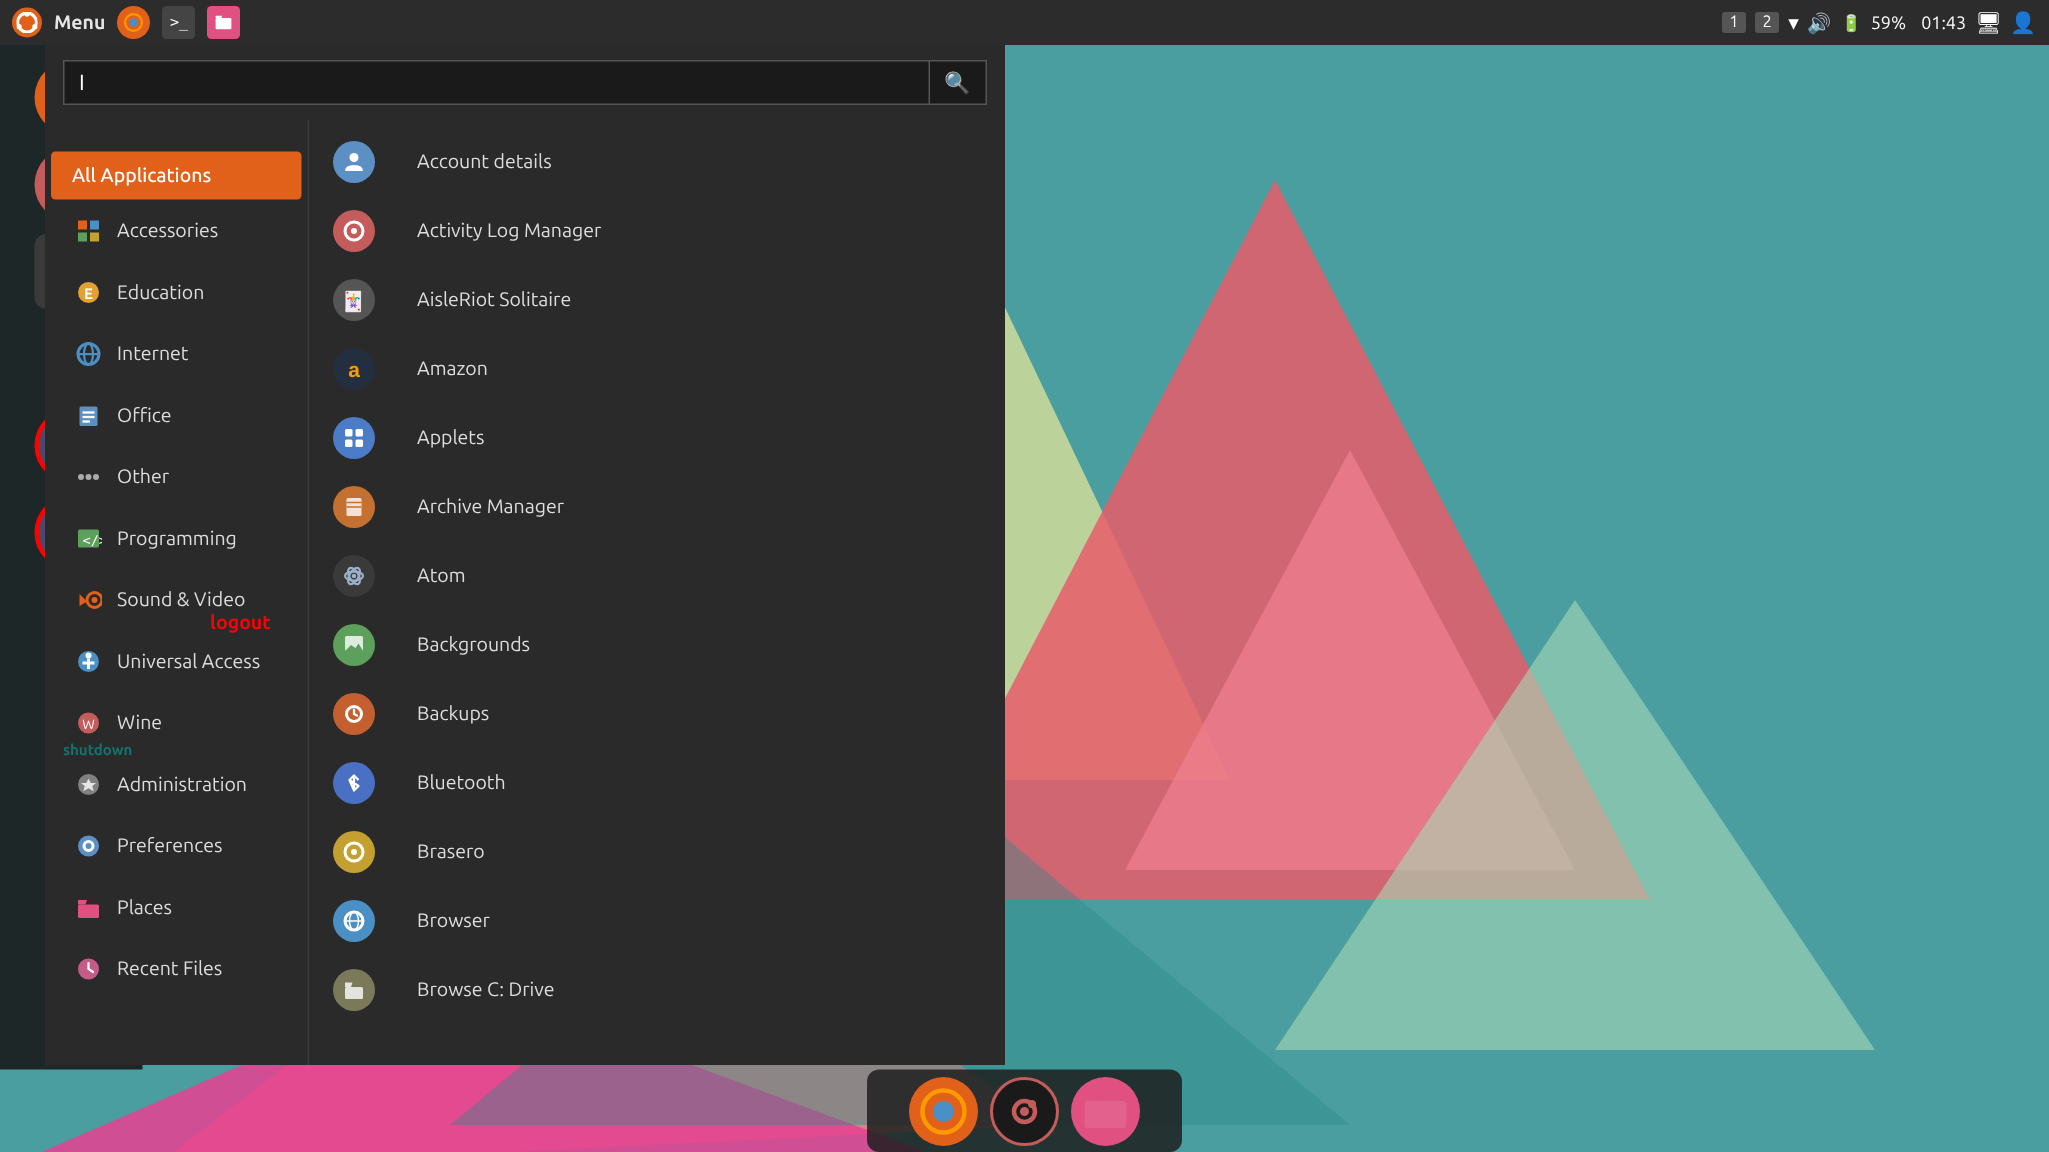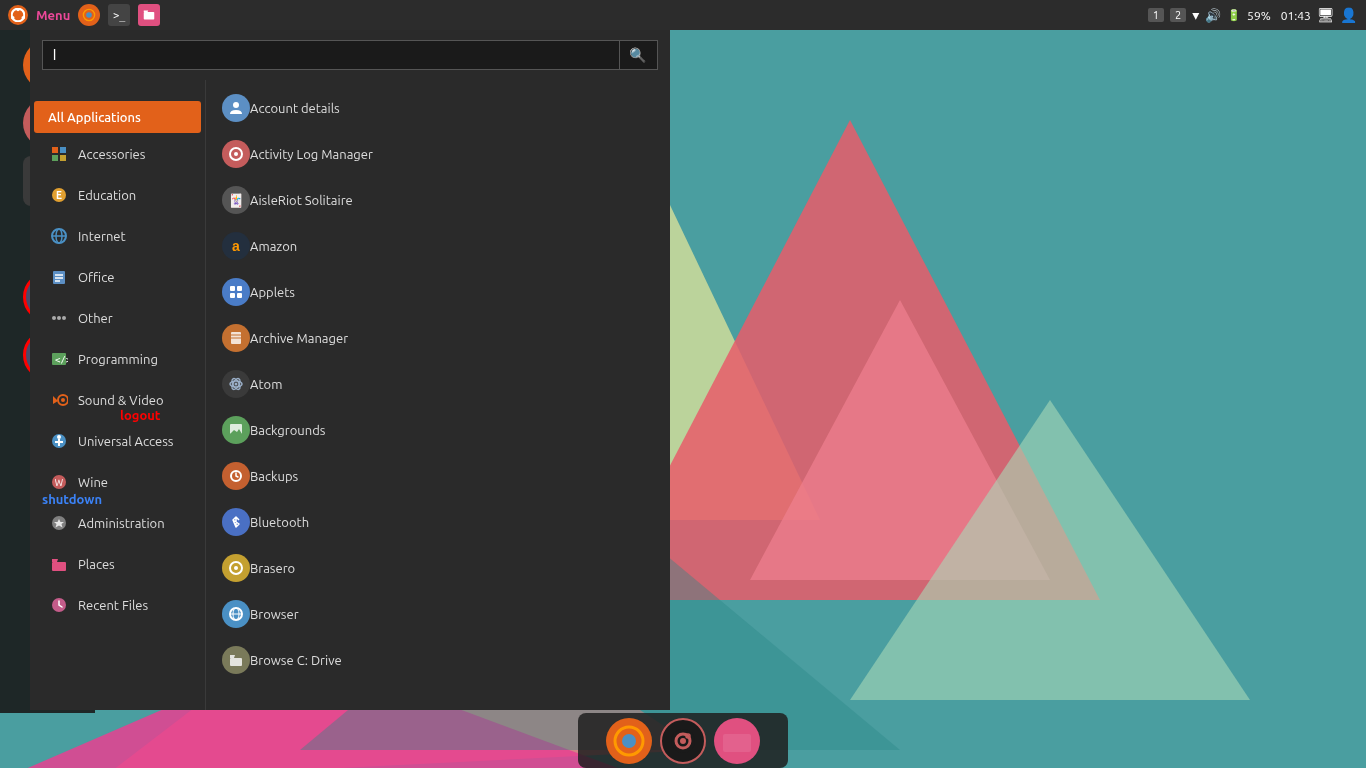--- a/index.html
+++ b/index.html
@@ -224,21 +224,21 @@
       border-left: 1px solid #3a3a3a;
     }
 
     #apps-list::-webkit-scrollbar { width: 6px; }
     #apps-list::-webkit-scrollbar-track { background: #1a1a1a; }
     #apps-list::-webkit-scrollbar-thumb { background: #555; }
 
     .app-item {
       display: flex;
       align-items: center;
-      gap: 0;
+      gap: 28px;
       padding: 9px 16px;
       cursor: pointer;
       color: #ddd;
       font-size: 13px;
     }
 
     .app-icon-circle {
       width: 28px;
       height: 28px;
       border-radius: 50%;
@@ -294,21 +294,21 @@
   <div id="panel-menu">
 
     <div class="panel-app-icon" style="background:#e2611a; width:20px; height:20px;">
       <svg width="14" height="14" viewBox="0 0 20 20">
         <circle cx="10" cy="10" r="9" fill="none" stroke="white" stroke-width="3"></circle>
         <circle cx="10" cy="2" r="2.5" fill="white"></circle>
         <circle cx="17.5" cy="14" r="2.5" fill="white"></circle>
         <circle cx="2.5" cy="14" r="2.5" fill="white"></circle>
       </svg>
     </div>
-    <span id="panel-menu-label" style="color:#ec4899; font-weight:bold; font-size:13px; cursor:pointer;">Menu</span>
+    <span id="panel-menu-label" style="color:#e5e5e5; font-weight:bold; font-size:13px; cursor:pointer;">Menu</span>
 
     <div class="panel-app-icon" style="background:#e2611a;">
       <svg width="14" height="14" viewBox="0 0 20 20">
         <circle cx="10" cy="10" r="8" fill="#e2611a" stroke="#f90" stroke-width="2"></circle>
         <circle cx="10" cy="10" r="4" fill="#4a90c4"></circle>
       </svg>
     </div>
 
     <div class="panel-app-icon" style="background:#444; border-radius:3px;">
       <span style="color:white; font-size:10px; font-family:monospace;">&gt;_</span>
@@ -380,25 +380,25 @@
   <div class="dock-icon circled" style="background:#4a4a6a; border: 3px solid red;">
     <svg width="28" height="28" viewBox="0 0 28 28">
       <rect x="4" y="5" width="20" height="14" rx="2" fill="#aaa"></rect>
       <rect x="11" y="19" width="6" height="4" fill="#aaa"></rect>
       <rect x="8" y="23" width="12" height="2" fill="#aaa"></rect>
     </svg>
   </div>
 </div>
 
 <div class="annotation-text" style="left: 120px; top: 408px;">
-  <span style="color: red; font-size: 13px; font-weight: bold;">logout</span>
+  <span style="color: red; font-size: 13px; font-weight: bold; margin-left: 20px;">logout</span>
 </div>
 
 <div class="annotation-text" style="left: 42px; top: 492px;">
-  <span style="color: #3b82f6; font-size: 13px; font-weight: bold;">shutdown</span>
+  <span style="color: #0f766e; font-size: 10px; font-weight: bold;">shutdown</span>
 </div>
 
 <div id="app-menu">
 
   <div id="search-bar">
     <input id="search-input" type="text" style="flex: 1 1 0%; background: rgb(26, 26, 26); border: 1px solid rgb(85, 85, 85); color: white; padding: 6px 10px; font-size: 14px; outline: none;" value="l">
     <button id="search-btn" style="background:#1a1a1a; border:1px solid #555; border-left:none; color:white; padding:6px 10px; cursor:pointer; font-size:14px;">🔍</button>
   </div>
 
   <div id="menu-content">
@@ -513,20 +513,29 @@
       <div class="category-item">
         <div class="cat-icon">
           <svg width="18" height="18" viewBox="0 0 18 18">
             <circle cx="9" cy="9" r="7" fill="#808080"></circle>
             <path d="M9,5 L10.5,8 L14,8 L11.5,10 L12.5,13.5 L9,11.5 L5.5,13.5 L6.5,10 L4,8 L7.5,8 Z" fill="white" opacity="0.8"></path>
           </svg>
         </div>
         <span>Administration</span>
       </div>
 
+      <div class="category-item">
+        <div class="cat-icon">
+          <svg width="18" height="18" viewBox="0 0 18 18">
+            <circle cx="9" cy="9" r="7" fill="#5c8fc4"></circle>
+            <circle cx="9" cy="9" r="3" fill="none" stroke="white" stroke-width="2"></circle>
+          </svg>
+        </div>
+        <span>Preferences</span>
+      </div>
 
       <div class="category-item">
         <div class="cat-icon">
           <svg width="18" height="18" viewBox="0 0 18 18">
             <rect x="2" y="7" width="14" height="9" rx="1" fill="#e05080"></rect>
             <polygon points="2,7 7,7 8,4 2,4" fill="#e05080"></polygon>
           </svg>
         </div>
         <span>Places</span>
       </div>

